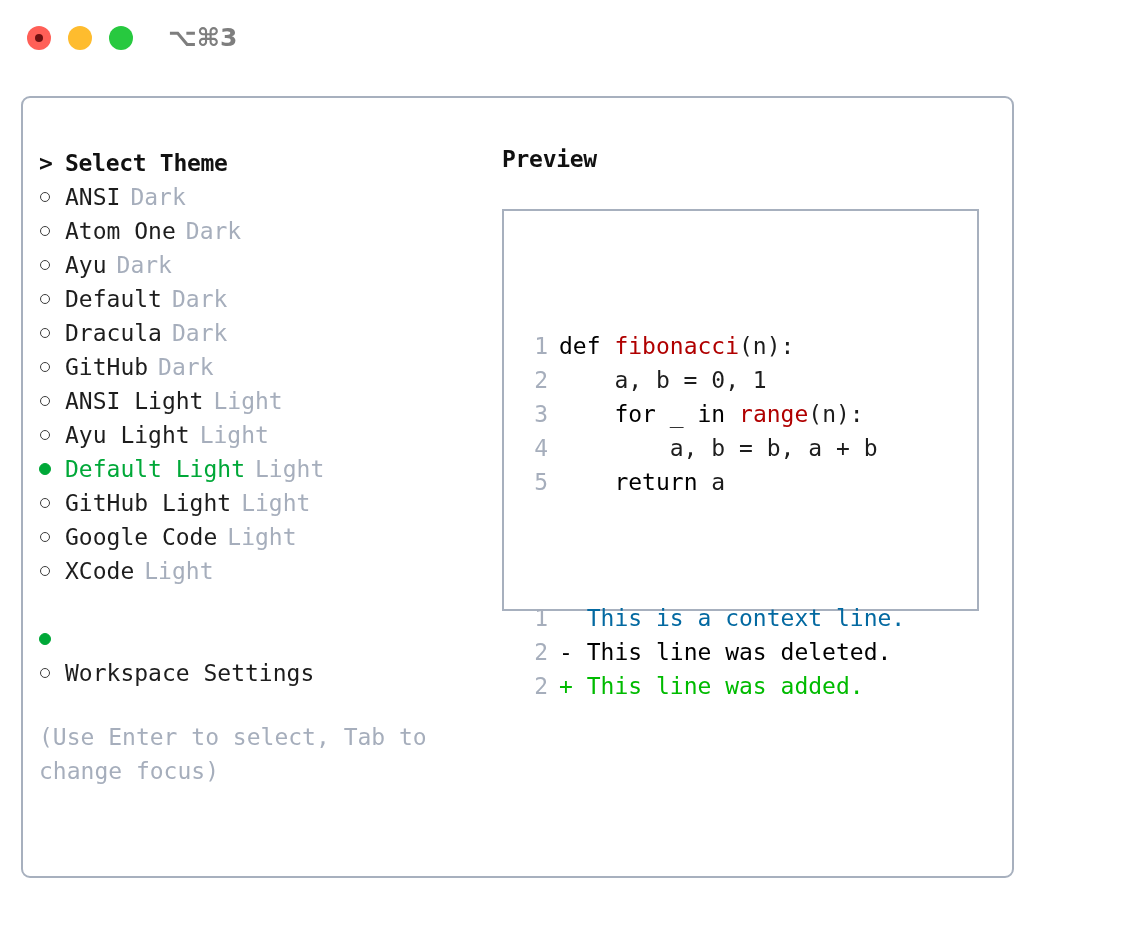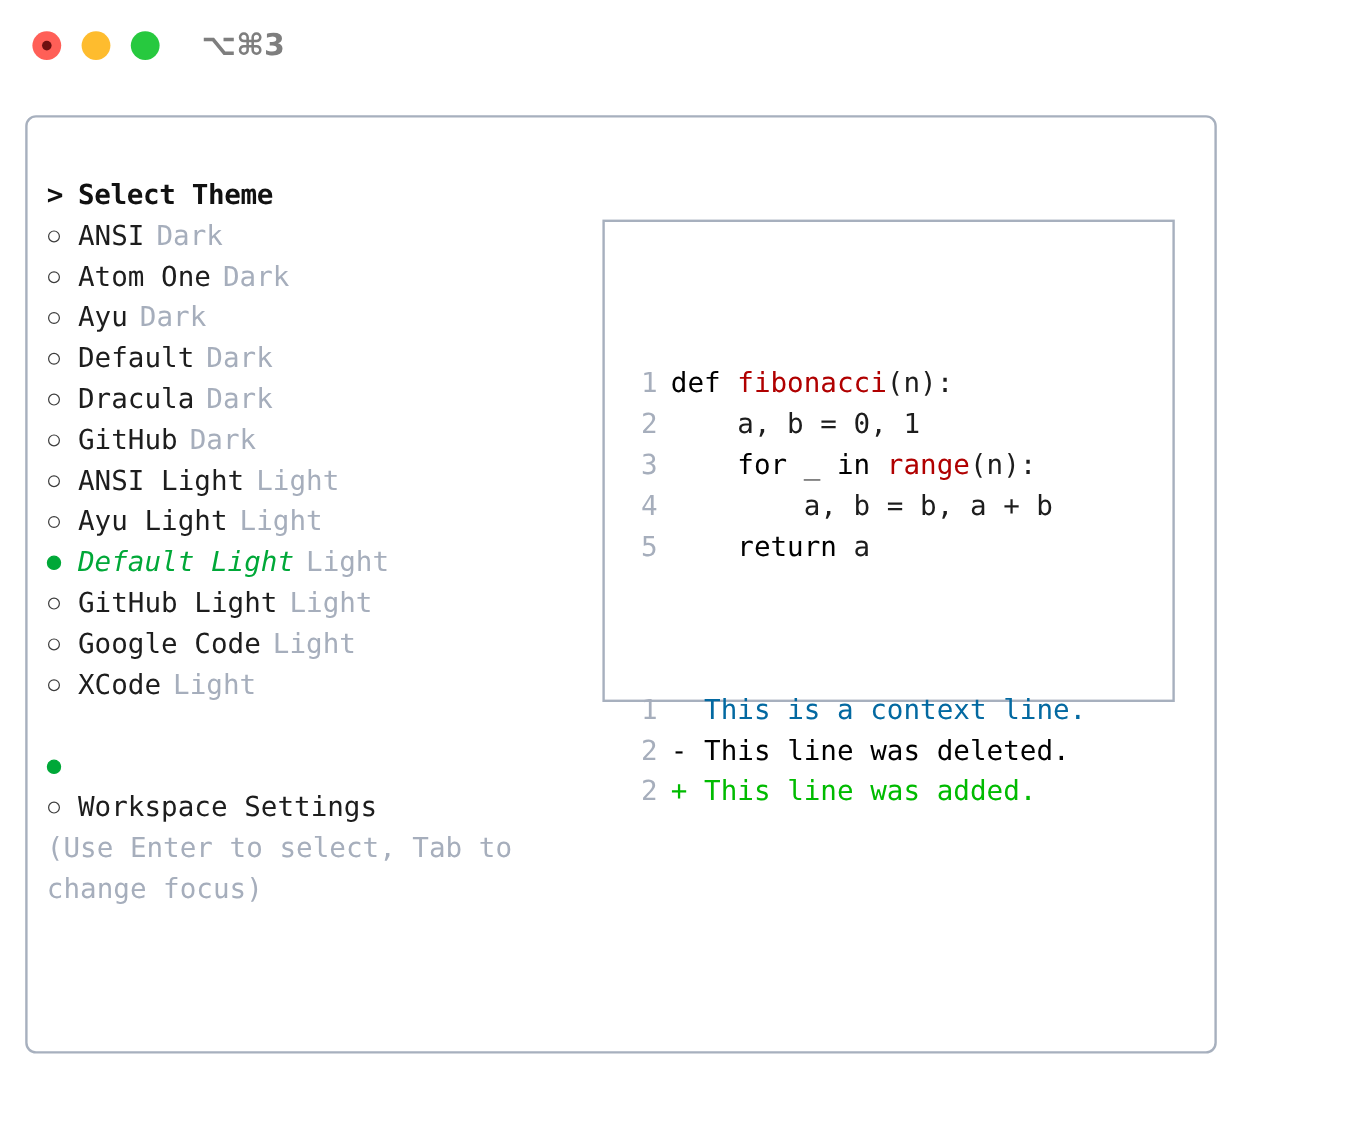--- a/index.html
+++ b/index.html
@@ -119,38 +119,39 @@
     box-sizing: border-box;
   }
   .bullet.filled::before {
     background: #00a838;
     border-color: #00a838;
     width: 12px; height: 12px;
     left: 0px; top: 11px;
   }
 
   .theme-name { color: #1d1d1d; }
-  .row.selected .theme-name { color: #00a838; font-style: italic; }
+  .row.selected .theme-name { color: #00a838; }
   .theme-tag {
     color: #a6aebc;
     margin-left: 10px;
   }
 
   .spacer { height: 34px; }
 
   .applyto-label {
     font-size: 23px;
     color: #1d1d1d;
     padding-left: 26px;
     height: 34px;
     display: flex;
     align-items: center;
   }
 
   .hint {
+    margin-top: 30px;
     font-size: 23px;
     color: #a6aebc;
     line-height: 34px;
     width: 412px;
     white-space: pre-wrap;
   }
 
   
   .right-col {
     position: absolute;
@@ -243,20 +244,21 @@
 
       <div id="apply-items">
           <div class="row selected"><span class="bullet filled"></span></div>
           <div class="row"><span class="bullet"></span><span class="theme-name">Workspace Settings</span></div>
         </div>
 
       <div class="hint">(Use Enter to select, Tab to change focus)</div>
     </div>
 
     <div class="right-col">
+      <div class="preview-title">Preview</div>
       <div class="preview-box">
         <div class="code">
           <div id="code-lines"><div class="code-line"><span class="ln">1</span><span class="code-text"><span class="kw">def </span><span class="fn">fibonacci</span><span class="plain">(n):</span></span></div><div class="code-line"><span class="ln">2</span><span class="code-text"><span class="plain">    a, b = 0, 1</span></span></div><div class="code-line"><span class="ln">3</span><span class="code-text"><span class="plain">    </span><span class="kw">for</span><span class="plain"> _ </span><span class="kw">in </span><span class="fn">range</span><span class="plain">(n):</span></span></div><div class="code-line"><span class="ln">4</span><span class="code-text"><span class="plain">        a, b = b, a + b</span></span></div><div class="code-line"><span class="ln">5</span><span class="code-text"><span class="plain">    </span><span class="kw">return</span><span class="plain"> a</span></span></div></div>
           <div id="diff-lines" class="diff-block"><div class="code-line"><span class="ln">1</span><span class="code-text d-ctx"><span> </span><span> This is a context line.</span></span></div><div class="code-line"><span class="ln">2</span><span class="code-text d-del"><span>-</span><span> This line was deleted.</span></span></div><div class="code-line"><span class="ln">2</span><span class="code-text d-add"><span>+</span><span> This line was added.</span></span></div></div>
         </div>
       </div>
     </div>
 
   </div>
 </div>

